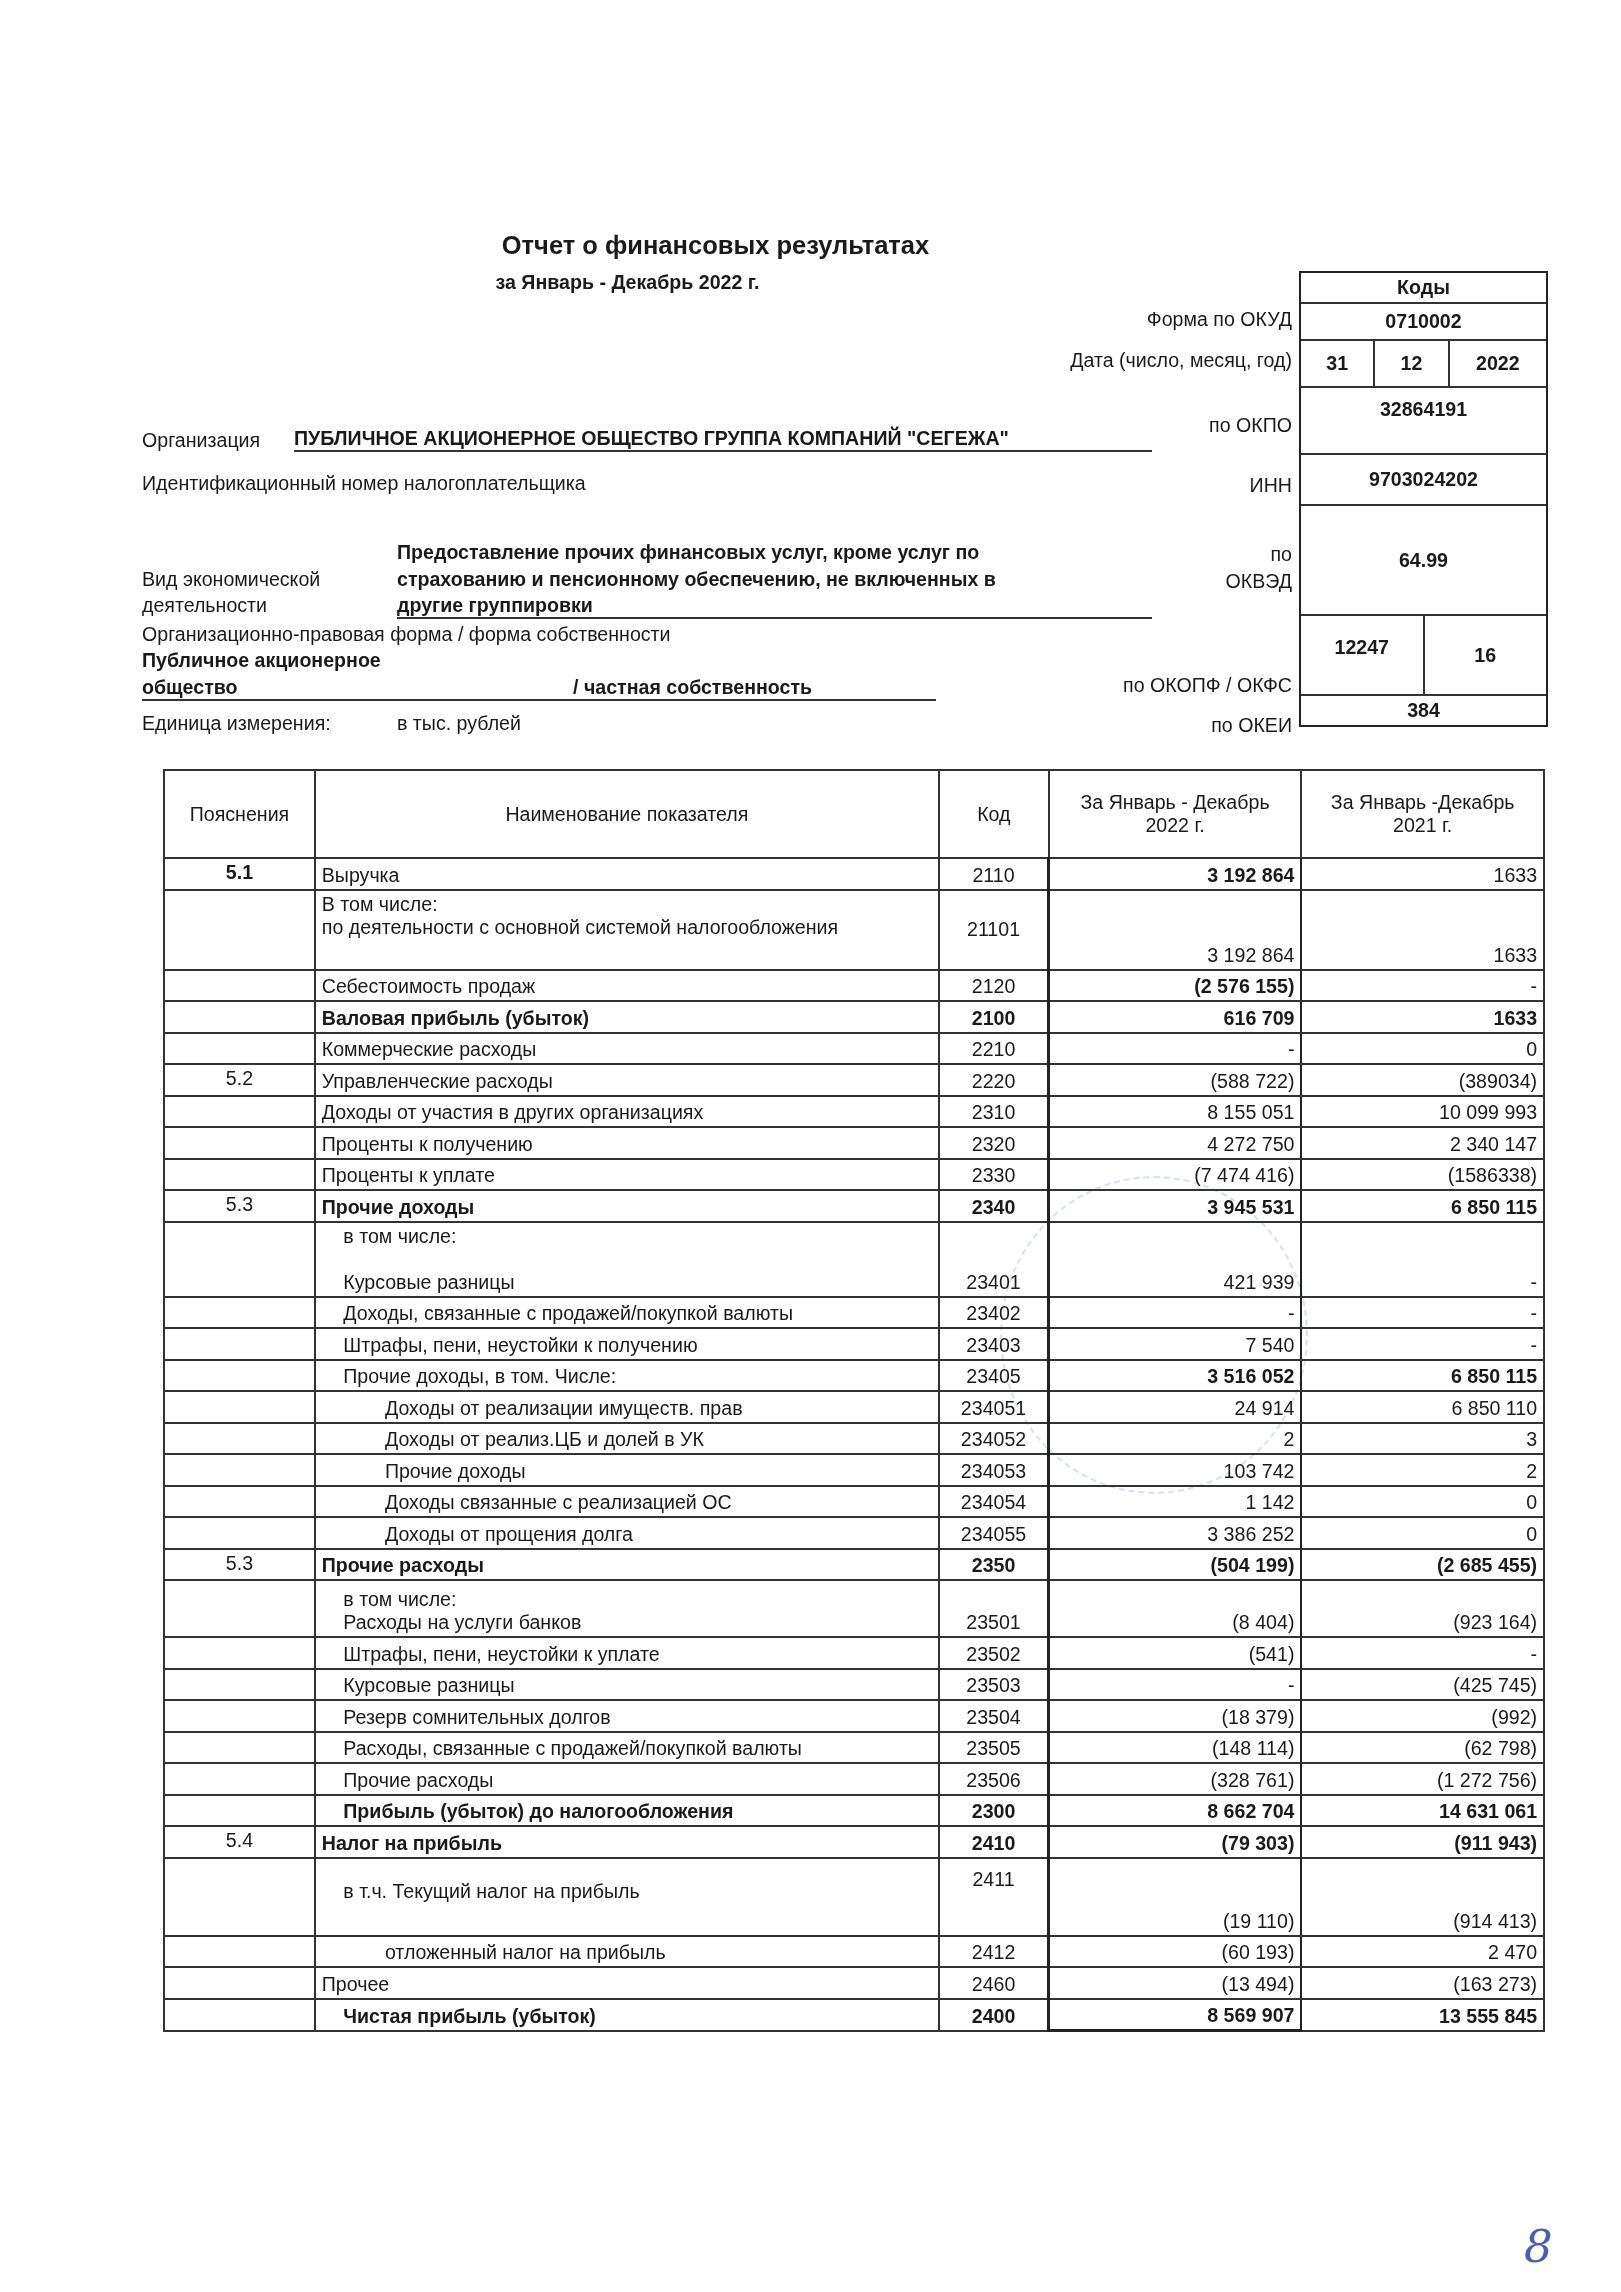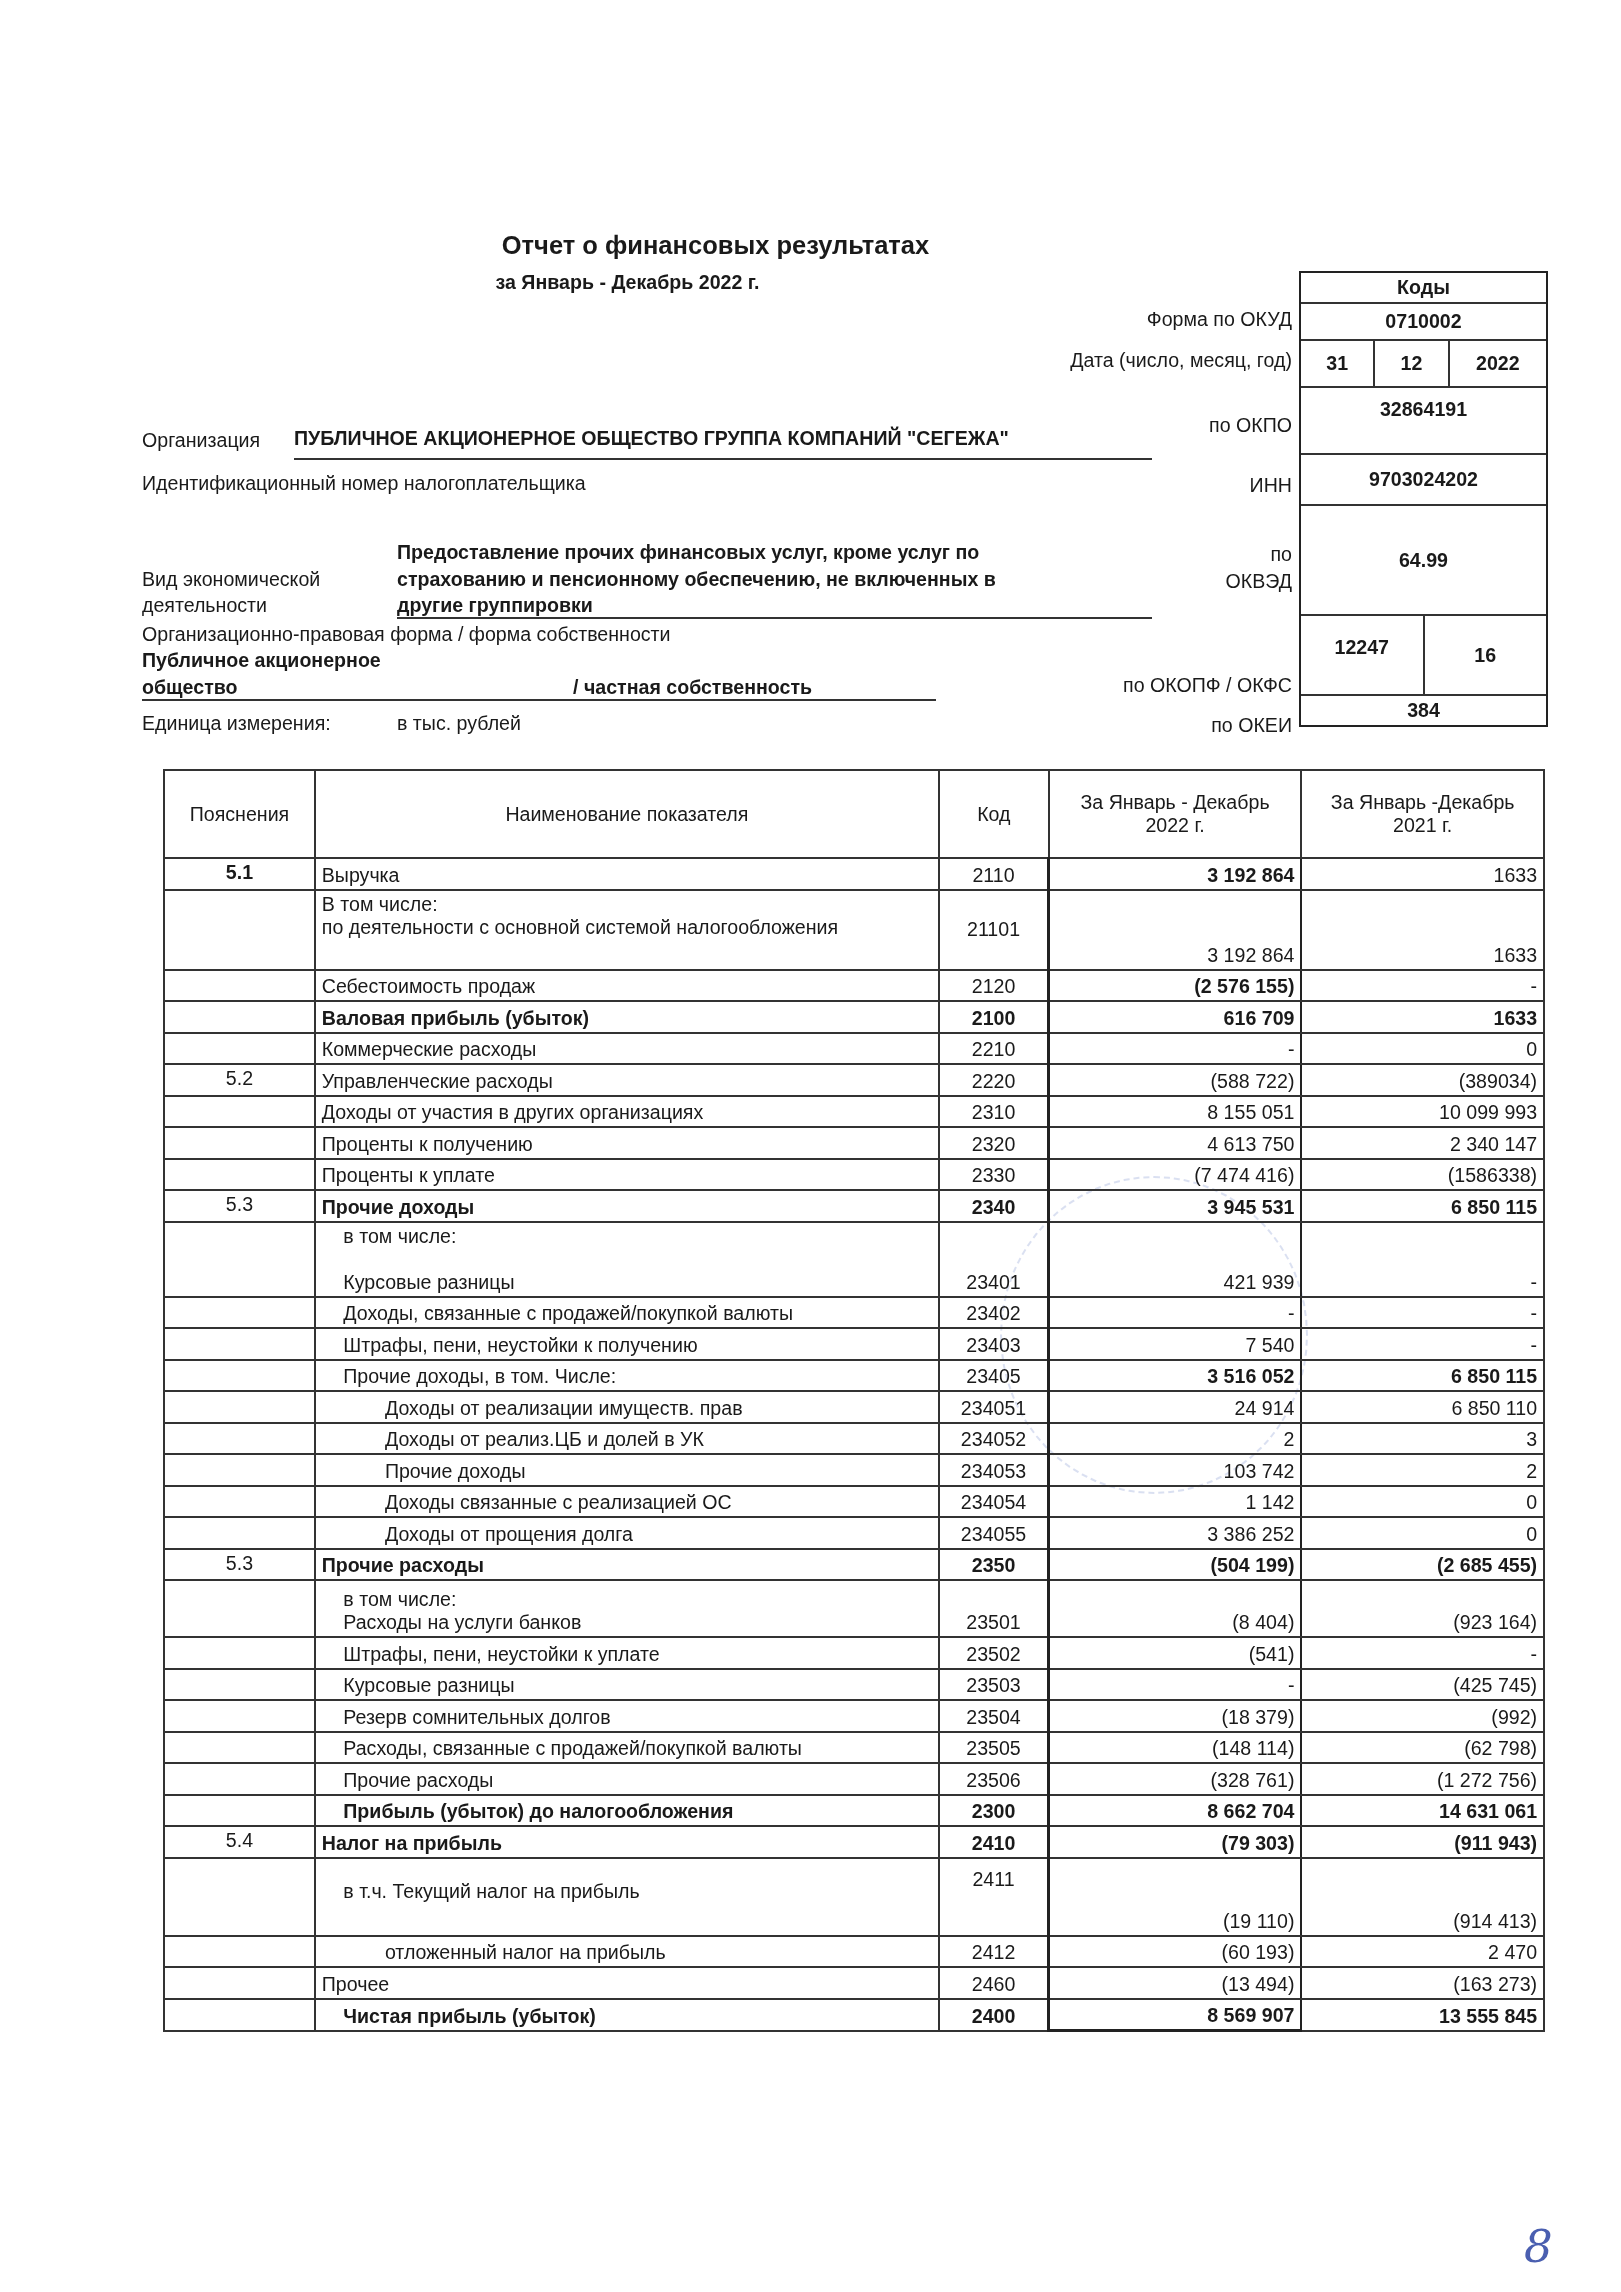--- a/index.html
+++ b/index.html
@@ -66,21 +66,21 @@
   <div class="row" style="height:78px;">
     <div class="split">
       <div style="width:50%;align-items:flex-start;padding-top:19.6px;">12247</div>
       <div style="width:50%;">16</div>
     </div>
   </div>
   <div class="row" style="height:29px;">384</div>
 </div>
 
 <div class="abs lbl" style="left:142px;top:429px;">Организация</div>
-<div class="abs lbl bold uline" style="left:294px;top:427px;width:858px;padding-bottom:8px;">ПУБЛИЧНОЕ АКЦИОНЕРНОЕ ОБЩЕСТВО ГРУППА КОМПАНИЙ "СЕГЕЖА"</div>
+<div class="abs lbl bold uline" style="left:294px;top:427px;width:858px;padding-bottom:0;">ПУБЛИЧНОЕ АКЦИОНЕРНОЕ ОБЩЕСТВО ГРУППА КОМПАНИЙ "СЕГЕЖА"</div>
 <div class="abs lbl" style="left:142px;top:472px;">Идентификационный номер налогоплательщика</div>
 
 <div class="abs lbl" style="left:142px;top:568px;">Вид экономической</div>
 <div class="abs lbl" style="left:142px;top:594px;">деятельности</div>
 <div class="abs lbl bold" style="left:397px;top:541px;">Предоставление прочих финансовых услуг, кроме услуг по</div>
 <div class="abs lbl bold" style="left:397px;top:568px;">страхованию и пенсионному обеспечению, не включенных в</div>
 <div class="abs lbl bold uline" style="left:397px;top:594px;width:755px;">другие группировки</div>
 
 <div class="abs lbl" style="left:142px;top:623px;">Организационно-правовая форма / форма собственности</div>
 <div class="abs lbl bold" style="left:142px;top:649px;">Публичное акционерное</div>
@@ -157,21 +157,21 @@
       <td class="expl"></td>
       <td>Доходы от участия в других организациях</td>
       <td class="code">2310</td>
       <td class="num cur">8 155 051</td>
       <td class="num">10 099 993</td>
     </tr>
     <tr>
       <td class="expl"></td>
       <td>Проценты к получению</td>
       <td class="code">2320</td>
-      <td class="num cur">4 613 750</td>
+      <td class="num cur">4 272 750</td>
       <td class="num">2 340 147</td>
     </tr>
     <tr>
       <td class="expl"></td>
       <td>Проценты к уплате</td>
       <td class="code">2330</td>
       <td class="num cur">(7 474 416)</td>
       <td class="num">(1586338)</td>
     </tr>
     <tr class="b">

